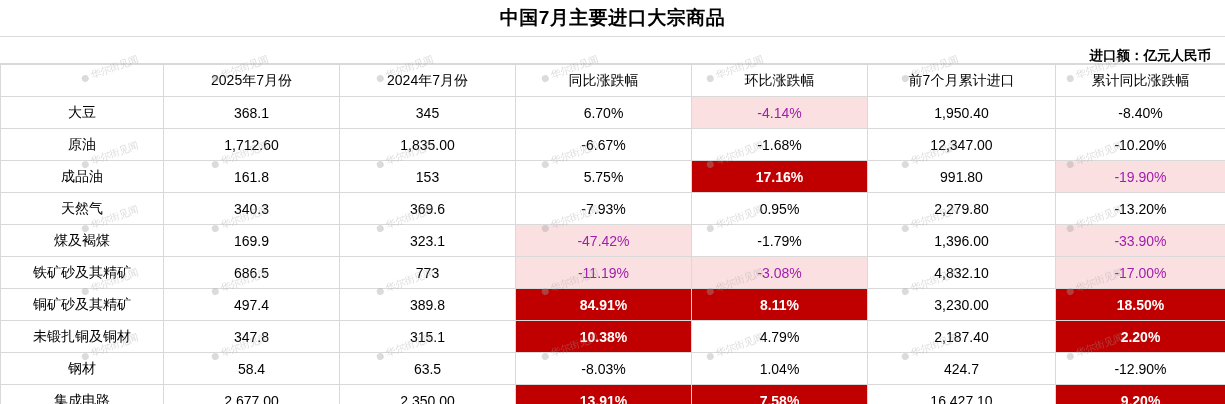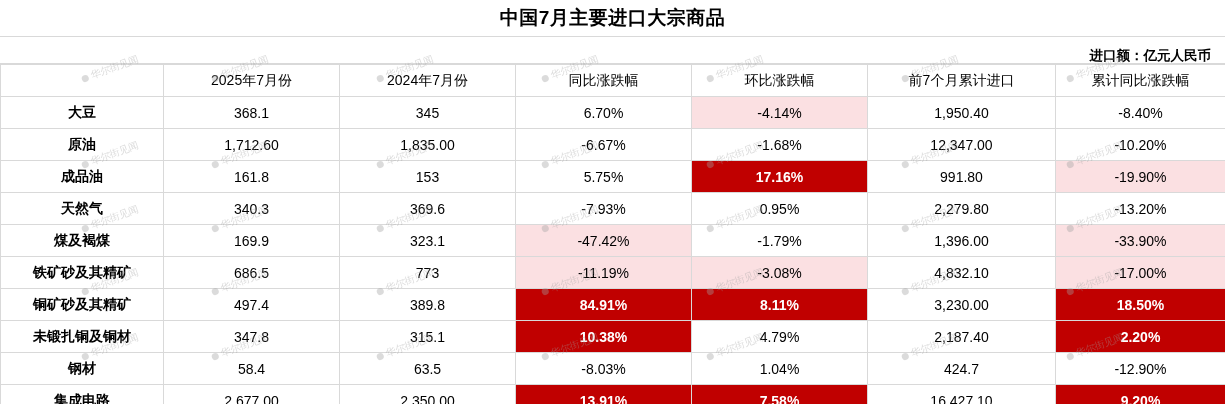--- a/index.html
+++ b/index.html
@@ -61,35 +61,35 @@
     padding: 0 2px;
     position: relative;
     background-clip: padding-box;
   }
   thead th {
     font-weight: normal;
     font-size: 14.5px;
     height: 34px;
   }
   td.name {
-    font-weight: bold;
+    font-weight: normal;
     font-size: 14.5px;
   }
   td.val {
     font-size: 14px;
   }
   
   .hl-strong {
     background: #c00000;
     color: #ffffff;
     font-weight: bold;
   }
   .hl-light {
     background: #fbe0e2;
-    color: #000000;
+    color: #a21caf;
     margin-left: 26px;
   }
   
   .wm {
     position: absolute;
     pointer-events: none;
     color: rgba(160,160,160,0.38);
     font-size: 10px;
     transform: rotate(-20deg);
     white-space: nowrap;

